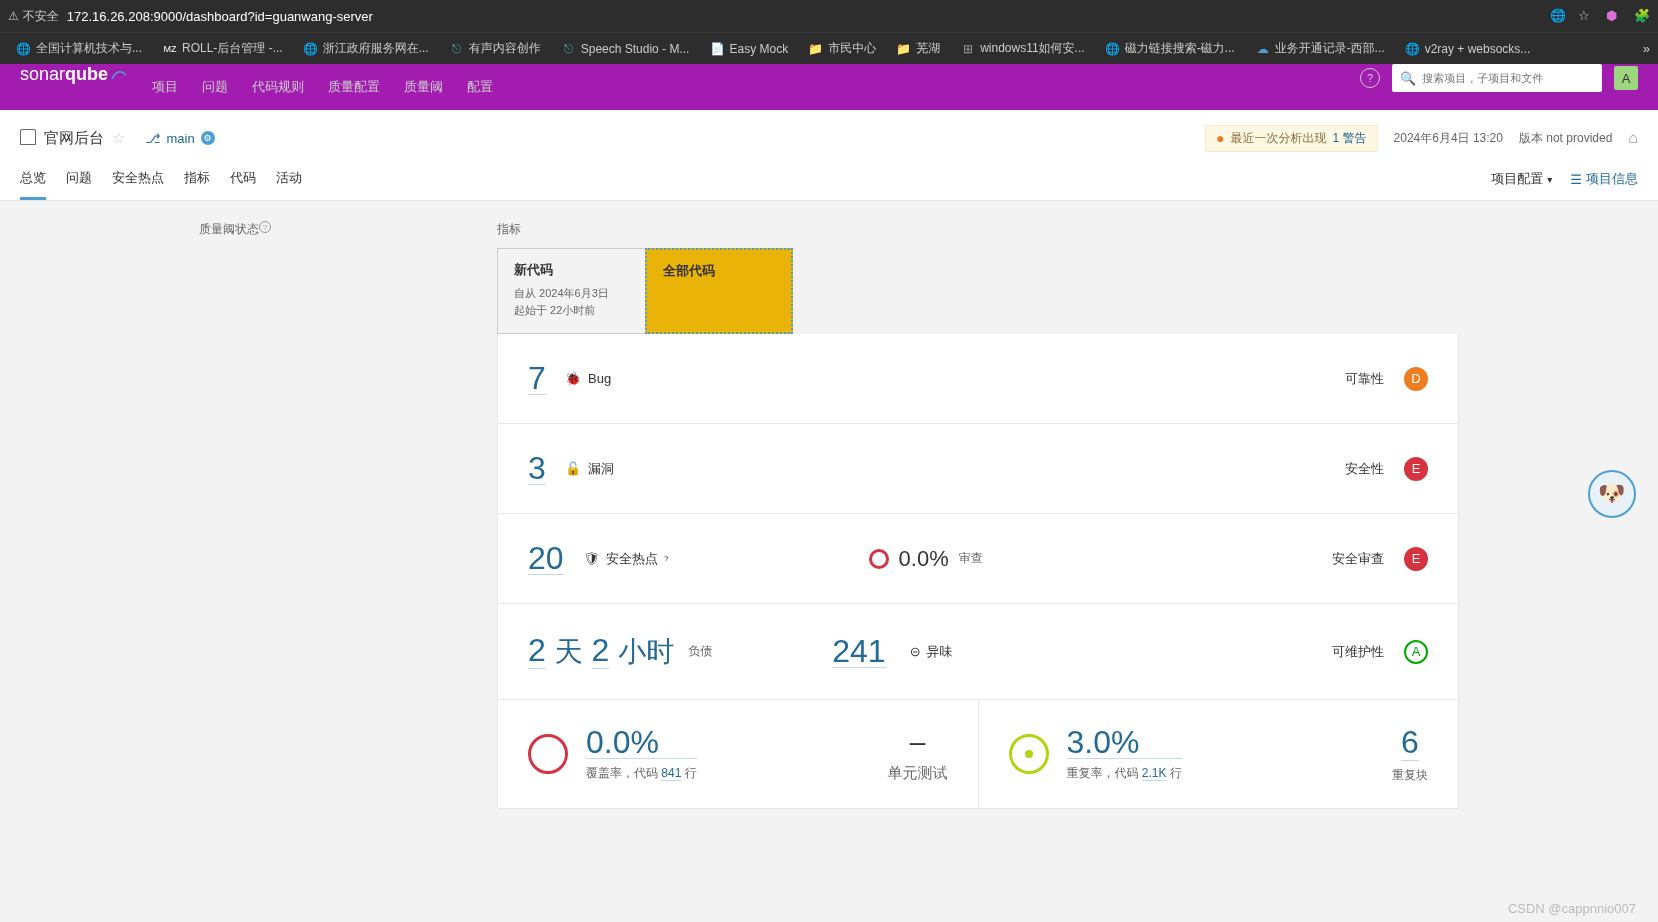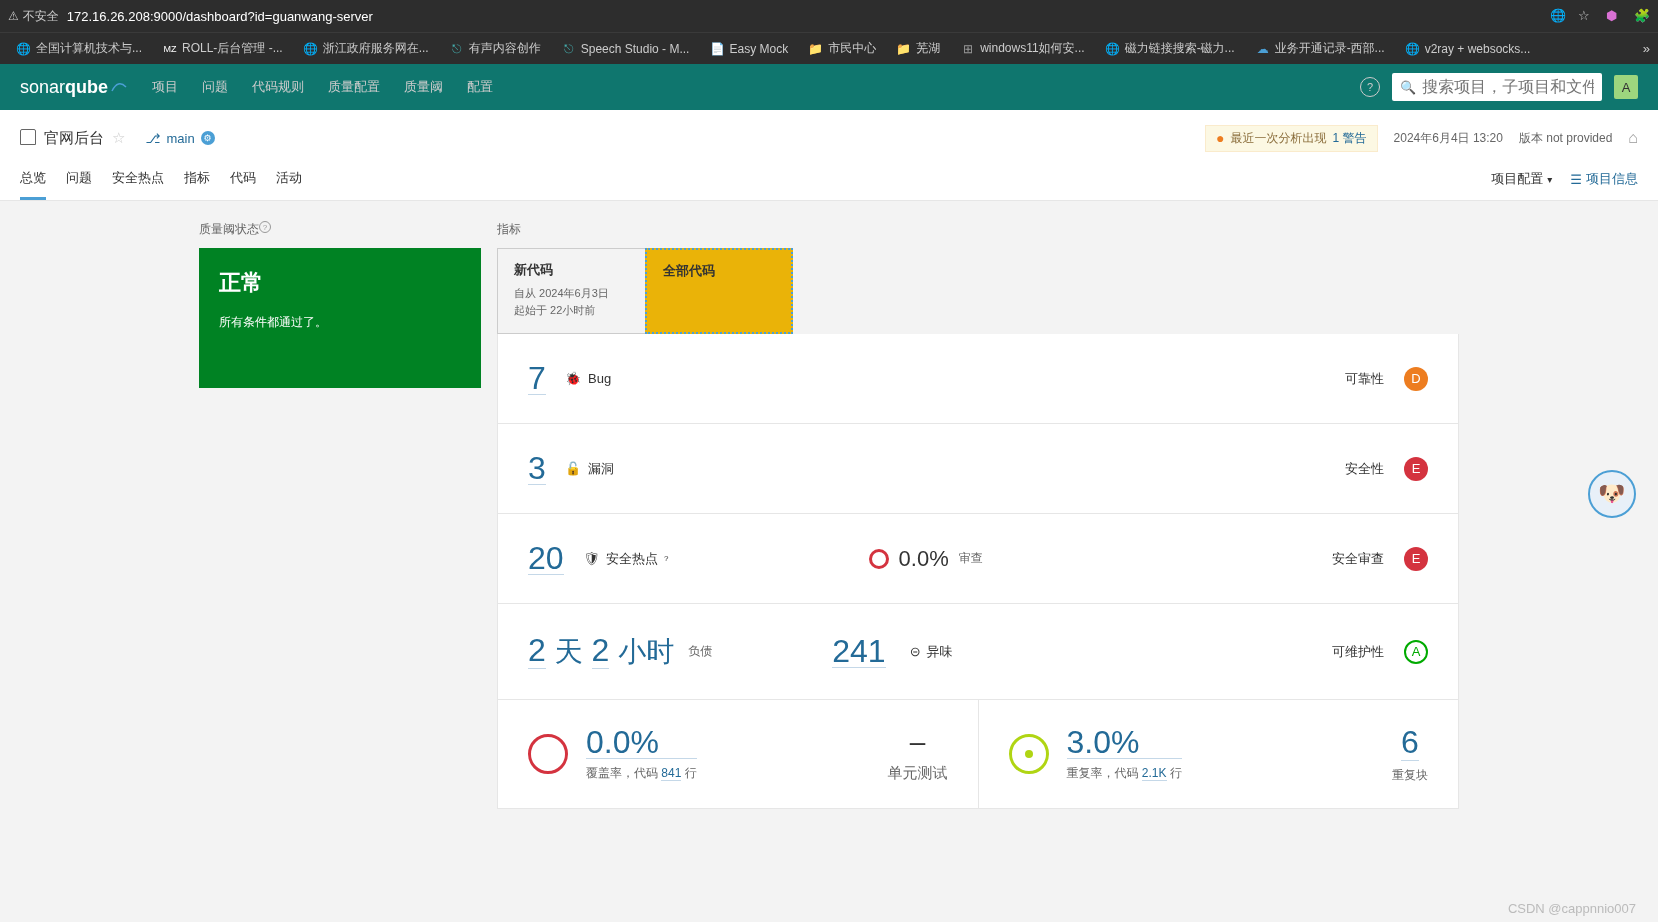--- a/index.html
+++ b/index.html
@@ -9,29 +9,29 @@
 .browser-bar { background: #2d2d2d; height: 32px; display: flex; align-items: center; padding: 0 8px; gap: 8px; color: #ccc; }
 .browser-bar .insecure { display: flex; align-items: center; gap: 4px; font-size: 12px; }
 .browser-bar .url { color: #fff; font-size: 13px; flex: 1; }
 .browser-bar .right-icons { display: flex; gap: 12px; align-items: center; }
 .browser-bar .ricon { width: 16px; height: 16px; display: inline-block; }
 .bookmarks-bar { background: #2d2d2d; height: 32px; display: flex; align-items: center; padding: 0 8px; gap: 4px; color: #ccc; border-top: 1px solid #3a3a3a; }
 .bookmark { display: flex; align-items: center; gap: 4px; padding: 4px 8px; font-size: 12px; cursor: pointer; white-space: nowrap; }
 .bookmark .favicon { width: 16px; height: 16px; display: inline-flex; align-items: center; justify-content: center; color: #999; }
 
 
-.sq-header { background: #0f766e; height: 46px; display: flex; align-items: center; padding: 0 20px; color: #ccc; }
+.sq-header { background: #a21caf; height: 46px; display: flex; align-items: flex-start; padding: 0 20px; color: #ccc; }
 .sq-logo { color: #fff; font-weight: 300; font-size: 18px; margin-right: 10px; display: flex; align-items: center; }
 .sq-logo b { font-weight: 600; }
 .sq-nav { display: flex; gap: 0; }
 .sq-nav-item { padding: 0 12px; cursor: pointer; color: #ccc; font-size: 13px; height: 46px; display: flex; align-items: center; }
 .sq-right { margin-left: auto; display: flex; align-items: center; gap: 12px; }
 .sq-help { width: 20px; height: 20px; border: 1.5px solid #ccc; border-radius: 50%; display: flex; align-items: center; justify-content: center; font-size: 11px; cursor: pointer; }
 .sq-search { background: #fff; border-radius: 2px; height: 28px; width: 210px; display: flex; align-items: center; padding: 0 8px; gap: 6px; }
-.sq-search input { border: none; outline: none; font-size: 16px; width: 100%; color: #333; }
+.sq-search input { border: none; outline: none; font-size: 11px; width: 100%; color: #333; }
 .sq-avatar { width: 24px; height: 24px; background: #9dd67e; color: #333; border-radius: 2px; display: flex; align-items: center; justify-content: center; font-size: 13px; cursor: pointer; }
 
 
 .project-header { background: #fff; padding: 8px 20px 0 20px; border-bottom: 1px solid #e6e6e6; }
 .ph-row1 { display: flex; align-items: center; height: 40px; }
 .ph-title { display: flex; align-items: center; gap: 8px; font-size: 15px; }
 .ph-title .proj-icon { width: 16px; height: 16px; border: 1.5px solid #666; border-radius: 2px 2px 0 0; position: relative; top: -1px; }
 .ph-title .star { color: #ccc; font-size: 15px; cursor: pointer; }
 .ph-branch { margin-left: 20px; display: flex; align-items: center; gap: 6px; color: #236a97; cursor: pointer; }
 .ph-branch .branch-icon { color: #236a97; }
@@ -250,24 +250,20 @@
     </div>
   </div>
 </div>
 
 <div class="content">
   <div class="left-col">
     <div class="section-title">
       <span>质量阈状态</span>
       <span class="help-q">?</span>
     </div>
-    <div class="qg-box">
-      <div class="qg-status">正常</div>
-      <div class="qg-desc">所有条件都通过了。</div>
-    </div>
   </div>
 
   <div class="right-col">
     <div class="section-title">指标</div>
 
     <div class="code-tabs">
       <div class="code-tab inactive">
         <div class="tab-label">新代码</div>
         <div class="tab-sub">自从 2024年6月3日</div>
         <div class="tab-sub">起始于 22小时前</div>

